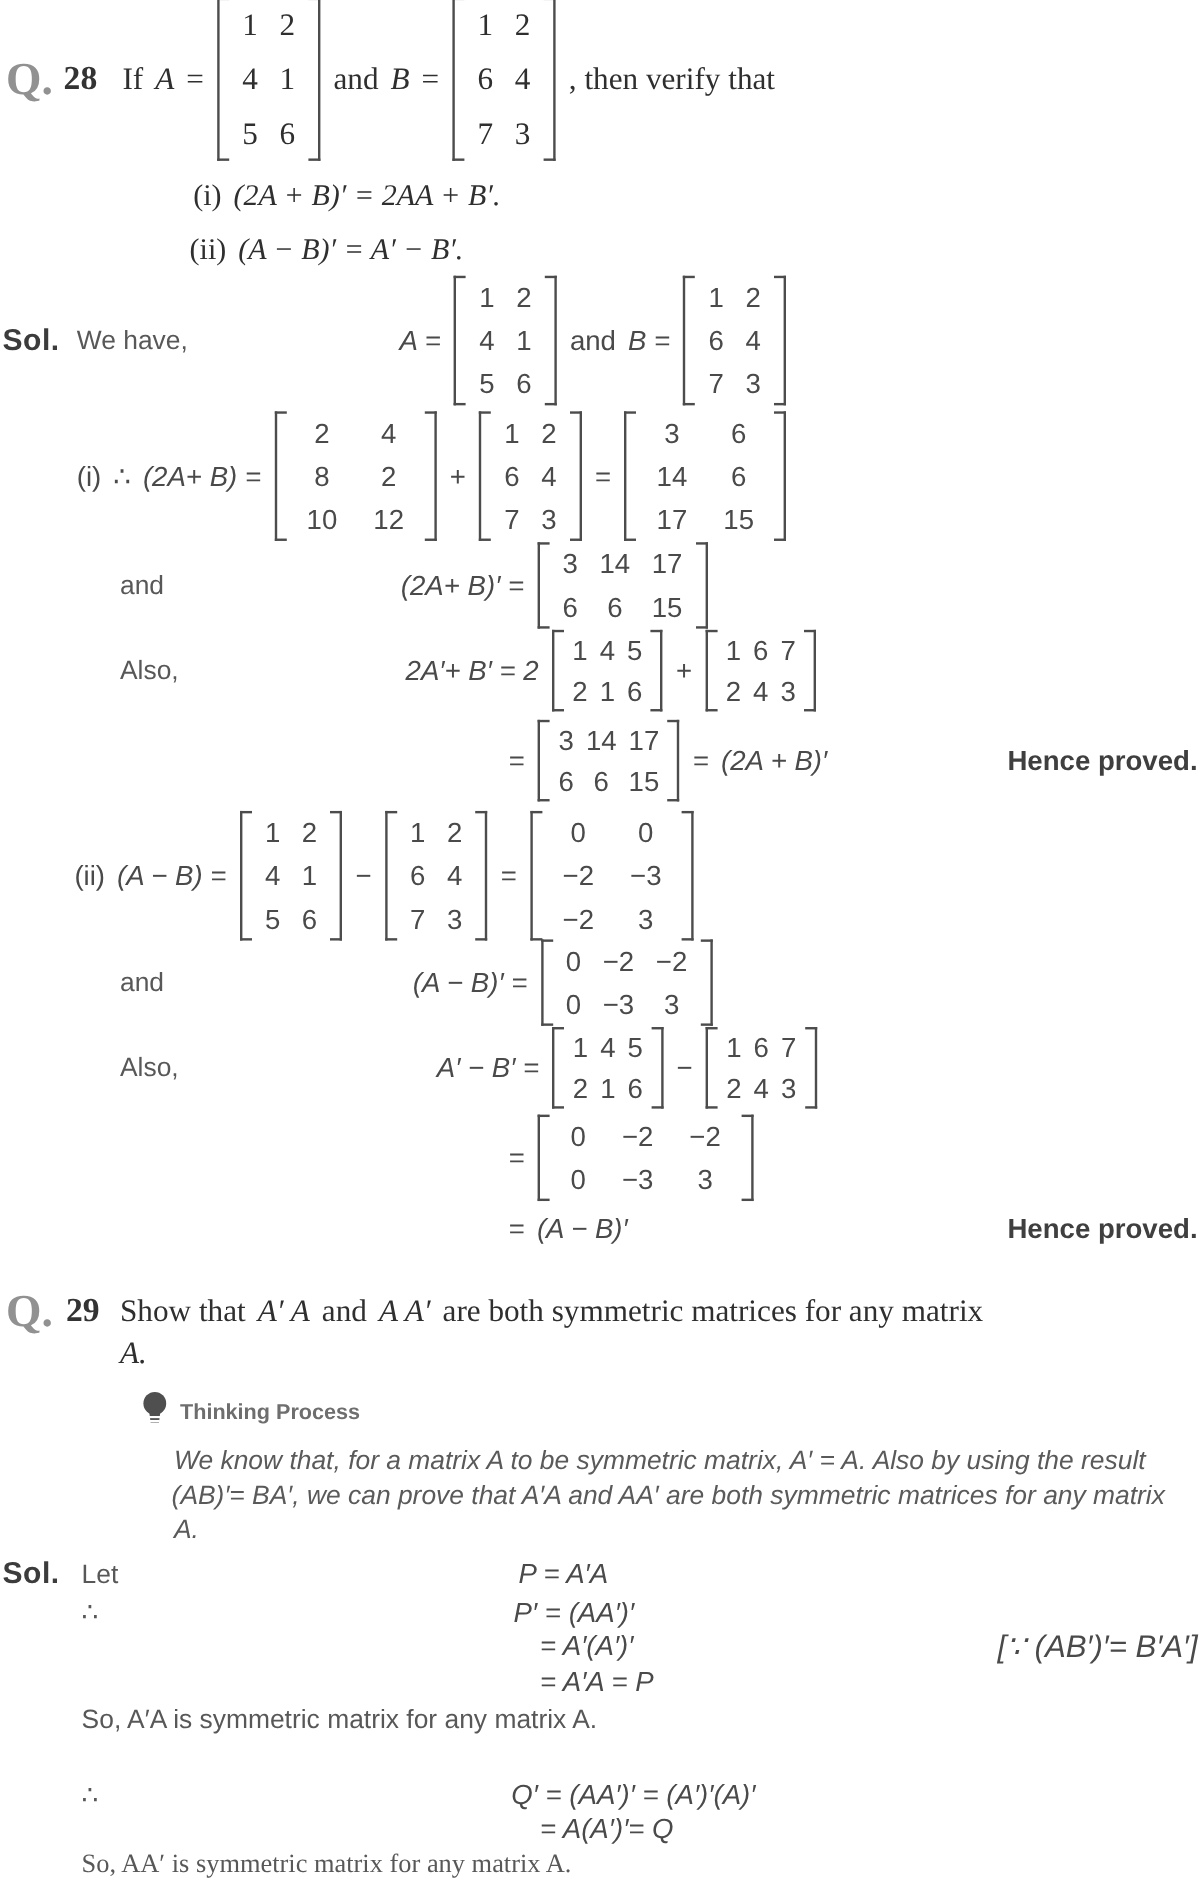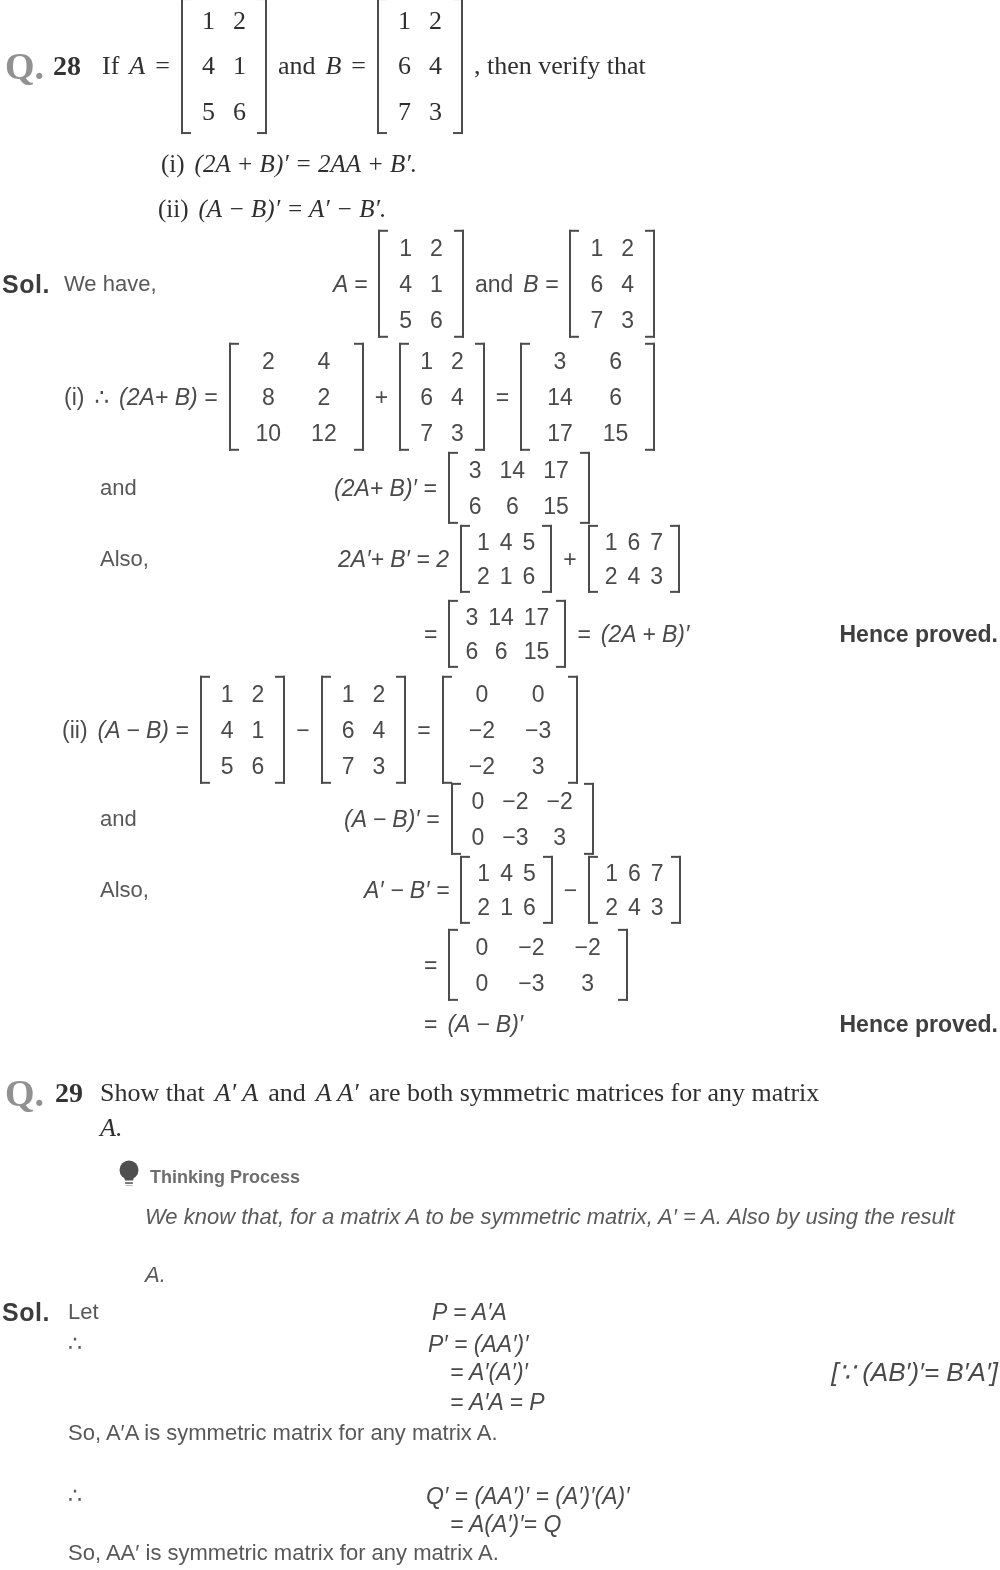--- a/index.html
+++ b/index.html
@@ -521,20 +521,23 @@
         <path d="M6.5 19 L15.5 19 L14.5 27 L7.5 27 Z" fill="#4f4f4f"></path>
         <rect x="6" y="21.5" width="10" height="1.8" fill="#ffffff"></rect>
         <rect x="6.8" y="24.8" width="8.4" height="1.8" fill="#ffffff"></rect>
       </svg>
     </span>
     <span class="tphead" style="left:150px;">Thinking Process</span>
   </div>
   <div class="line" style="top:1202px;height:30px;">
     <span class="tptext" style="left:145px;">We know that, for a matrix A to be symmetric matrix, A′ = A. Also by using the result</span>
   </div>
+  <div class="line" style="top:1231px;height:30px;">
+    <span class="tptext" style="left:143px;">(AB)′= BA′, we can prove that A′A and AA′ are both symmetric matrices for any matrix</span>
+  </div>
   <div class="line" style="top:1260px;height:30px;">
     <span class="tptext" style="left:145px;">A.</span>
   </div>
 
   <div class="line" style="top:1296px;height:32px;">
     <span class="sollbl" style="left:2px;">Sol.</span>
     <span class="graytxt" style="left:68px;">Let</span>
     <span class="m-sans it" style="left:432px;">P = A′A</span>
   </div>
   <div class="line" style="top:1328px;height:32px;">
@@ -551,17 +554,17 @@
   <div class="line" style="top:1418px;height:30px;text-align:center;">
     <span class="graytxt" style="left:68px;">So, A′A is symmetric matrix for any matrix A.</span>
   </div>
   <div class="line" style="top:1480px;height:32px;">
     <span class="graytxt" style="left:68px;">∴</span>
     <span class="m-sans it" style="left:426px;">Q′ = (AA′)′ = (A′)′(A)′</span>
   </div>
   <div class="line" style="top:1508px;height:32px;">
     <span class="m-sans it" style="left:450px;">= A(A′)′= Q</span>
   </div>
-  <div class="line" style="top:1538px;height:30px;">
+  <div class="line" style="top:1538px;height:30px;font-family:Liberation Serif, serif;">
     <span class="graytxt" style="left:68px;">So, AA′ is symmetric matrix for any matrix A.</span>
   </div>
 
 </div>
 
 </body></html>

